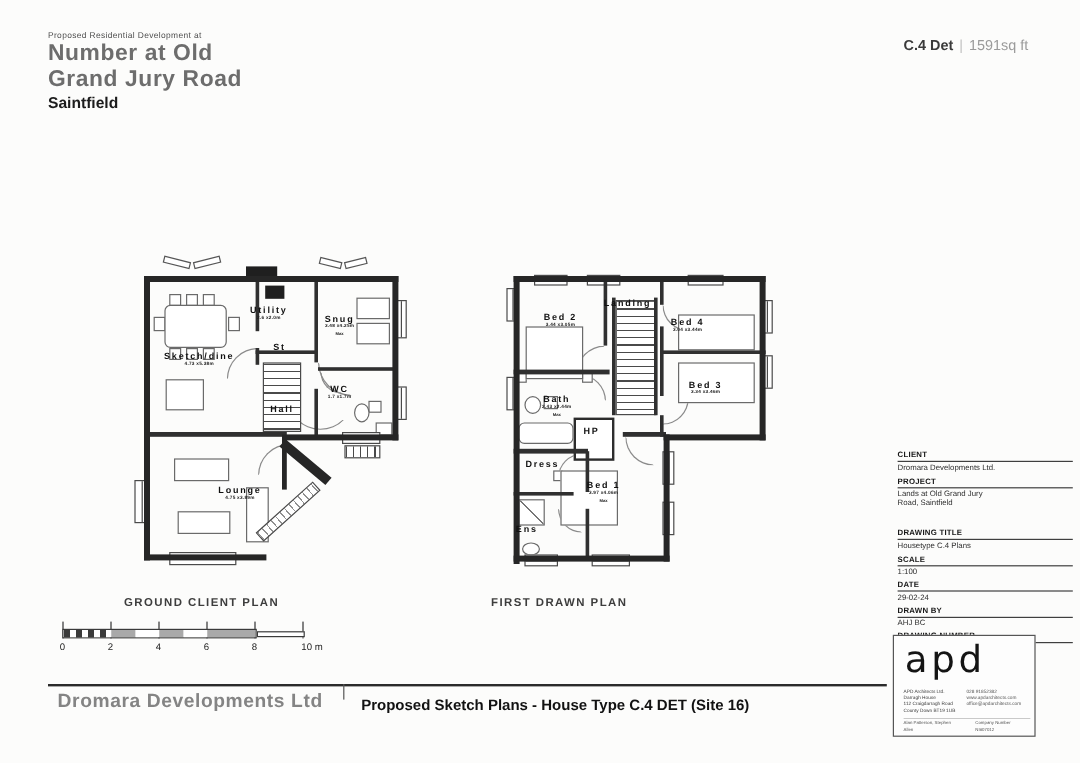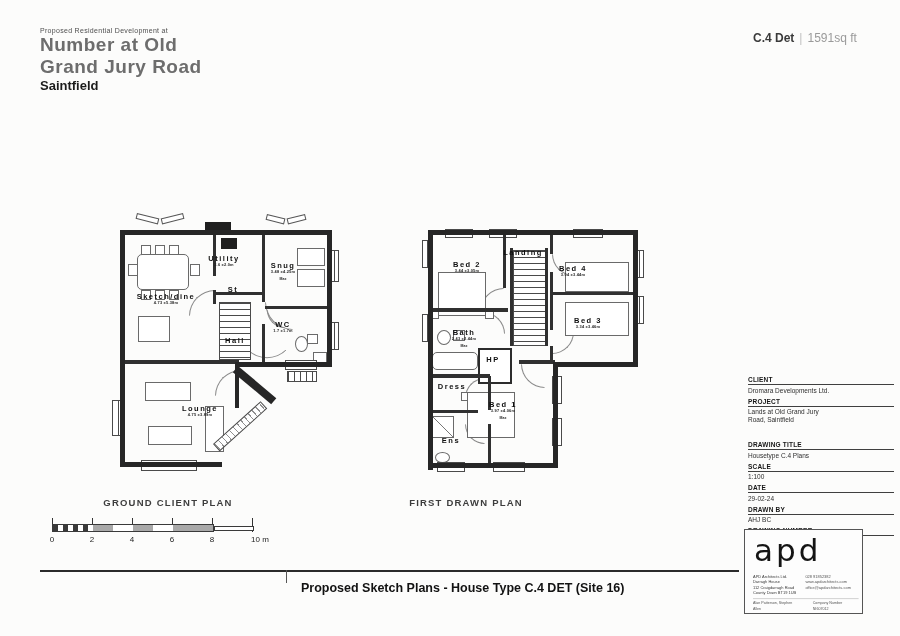--- a/index.html
+++ b/index.html
@@ -270,21 +270,21 @@
       <span class="rname">HP</span>
     </div>
     <div class="plan-label" style="left:27px;top:158px;text-align:center;">
       <span class="rname">Dress</span>
     </div>
     <div class="plan-label" style="left:78px;top:176px;">
       <span class="rname">Bed 1</span>
       <span class="rdims">3.97 x4.06m</span>
       <span class="rnote">Max</span>
     </div>
-    <div class="plan-label" style="left:26px;top:212px;">
+    <div class="plan-label" style="left:14px;top:212px;">
       <span class="rname">Ens</span>
     </div>
   </div>
 
   <div class="abs caption" style="left:168px;top:497px;">GROUND CLIENT PLAN</div>
   <div class="abs caption" style="left:466px;top:497px;">FIRST DRAWN PLAN</div>
 
   <div class="abs" id="scalebar" style="left:50px;top:516px;width:220px;height:32px;">
     <div class="sb-tick" style="left:2px;"></div>
     <div class="sb-tick" style="left:42px;"></div>
@@ -359,15 +359,16 @@
       </div>
       <div class="partners">
         <div>Alan Patterson, Stephen Allen</div>
         <div>Company Number NI607012</div>
       </div>
     </div>
   </div>
 
   <div id="footline"></div>
   <div id="footdiv"></div>
+  <div class="abs foot-co" style="left:48px;top:576px;">Dromara Developments Ltd</div>
   <div class="abs foot-title" style="left:301px;top:581px;">Proposed Sketch Plans - House Type C.4 DET (Site 16)</div>
 
 </div>
 
 </body></html>

